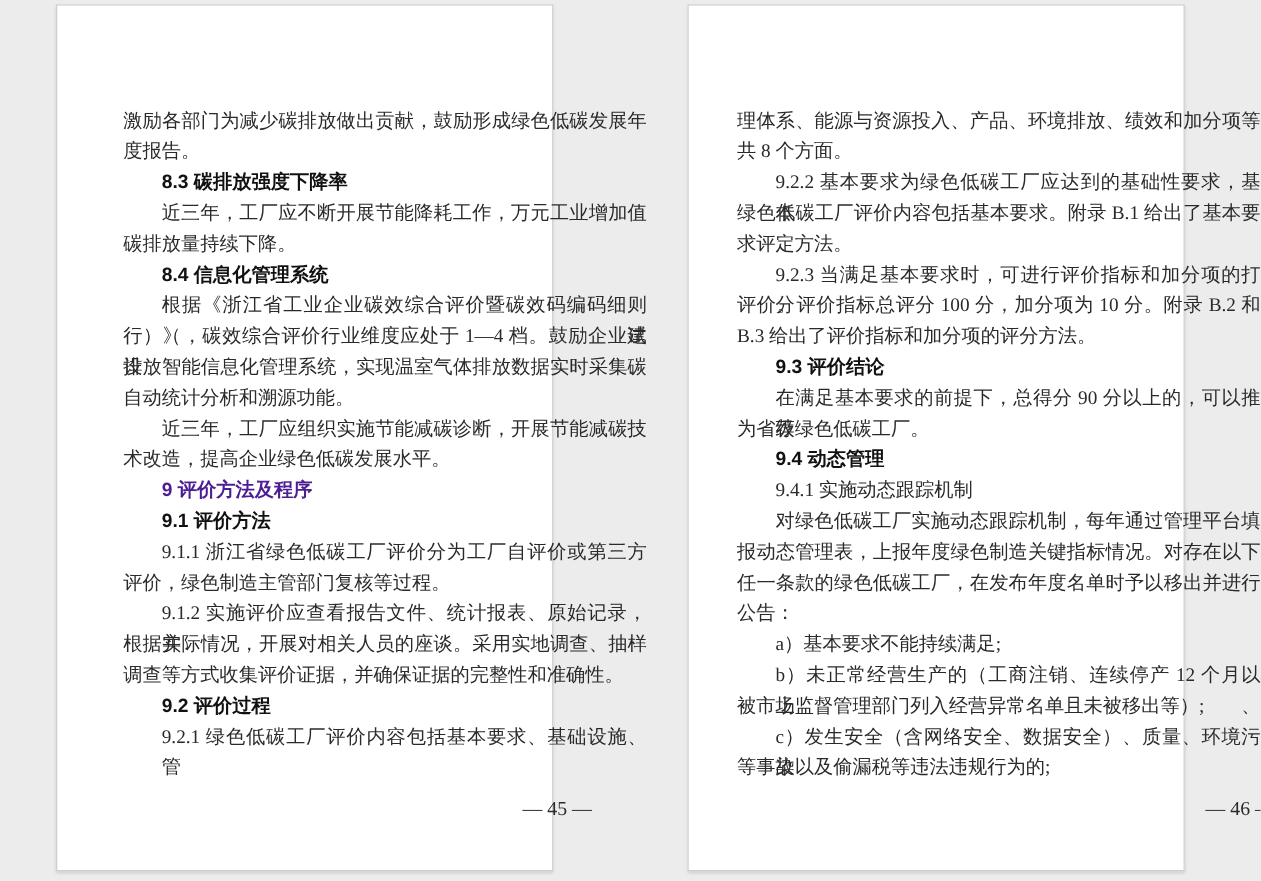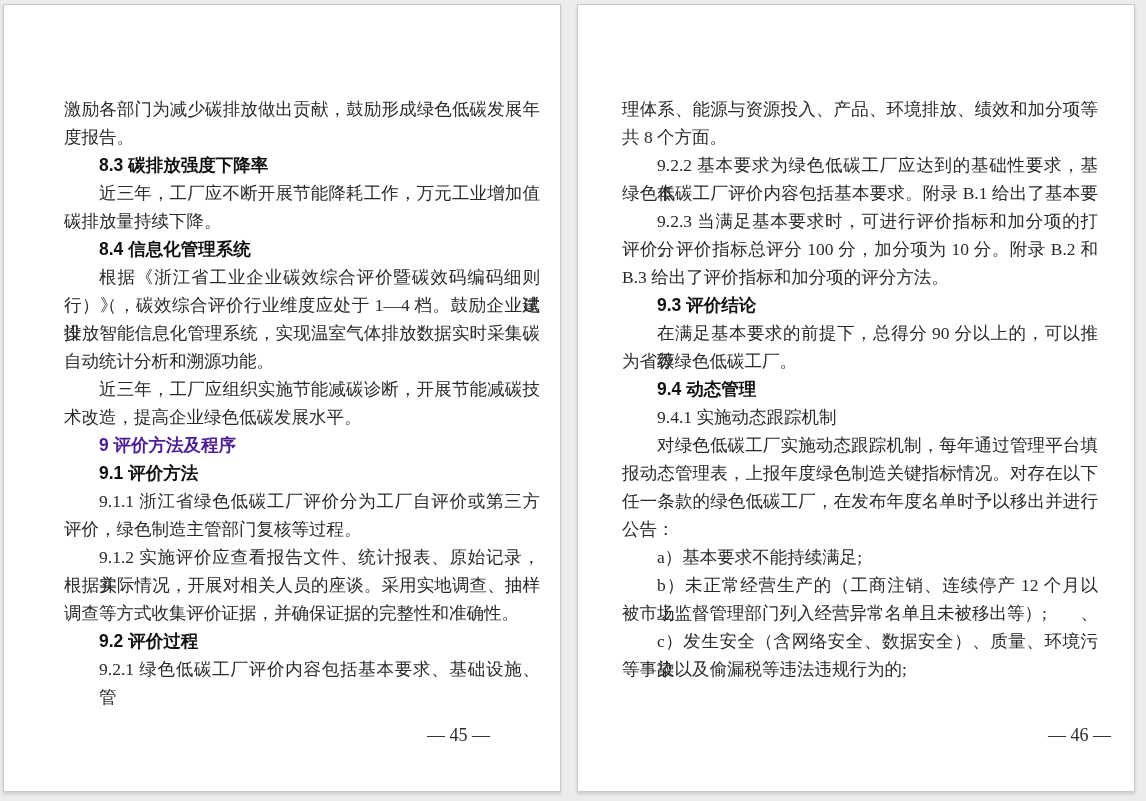--- a/index.html
+++ b/index.html
@@ -13,26 +13,27 @@
   }
   #canvas {
     position: relative;
     width: 1146px;
     height: 801px;
     background: #ececec;
   }
   .page {
     position: absolute;
     top: 4px;
-    width: 558px;
+    width: 452px;
     height: 788px;
     background: #ffffff;
     border: 1px solid #c9c9c9;
     box-sizing: border-box;
     box-shadow: 0 2px 3px rgba(0,0,0,0.14);
+    margin-left: 48px;
   }
   #page-left  { left: 3px; }
   #page-right { left: 577px; }
   .content {
     position: absolute;
     top: 90px;
     width: 476px;
   }
   #page-left  .content { left: 60px; }
   #page-right .content { left: 44px; }
@@ -103,20 +104,21 @@
     </div>
     <div class="pagenum">— 45 —</div>
   </div>
 
   <div class="page" id="page-right">
     <div class="content">
       <div class="ln j">理体系、能源与资源投入、产品、环境排放、绩效和加分项等</div>
       <div class="ln">共 8 个方面。</div>
       <div class="ln ind j">9.2.2 基本要求为绿色低碳工厂应达到的基础性要求，基本</div>
       <div class="ln j">绿色低碳工厂评价内容包括基本要求。附录 B.1 给出了基本要</div>
+      <div class="ln">求评定方法。</div>
       <div class="ln ind j">9.2.3 当满足基本要求时，可进行评价指标和加分项的打分</div>
       <div class="ln j">评价。评价指标总评分 100 分，加分项为 10 分。附录 B.2 和</div>
       <div class="ln">B.3 给出了评价指标和加分项的评分方法。</div>
       <div class="ln h2 ind">9.3 评价结论</div>
       <div class="ln ind j">在满足基本要求的前提下，总得分 90 分以上的，可以推荐</div>
       <div class="ln">为省级绿色低碳工厂。</div>
       <div class="ln h2 ind">9.4 动态管理</div>
       <div class="ln ind">9.4.1 实施动态跟踪机制</div>
       <div class="ln ind j">对绿色低碳工厂实施动态跟踪机制，每年通过管理平台填</div>
       <div class="ln j">报动态管理表，上报年度绿色制造关键指标情况。对存在以下</div>

